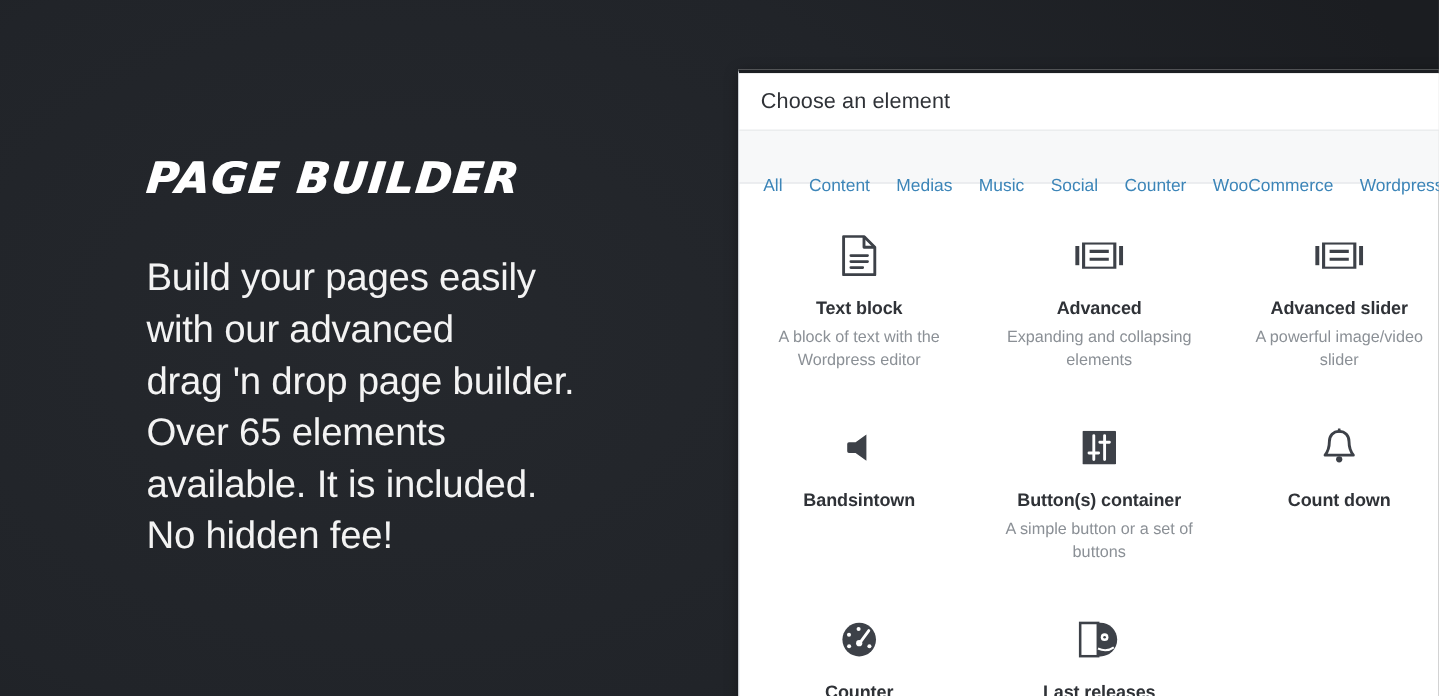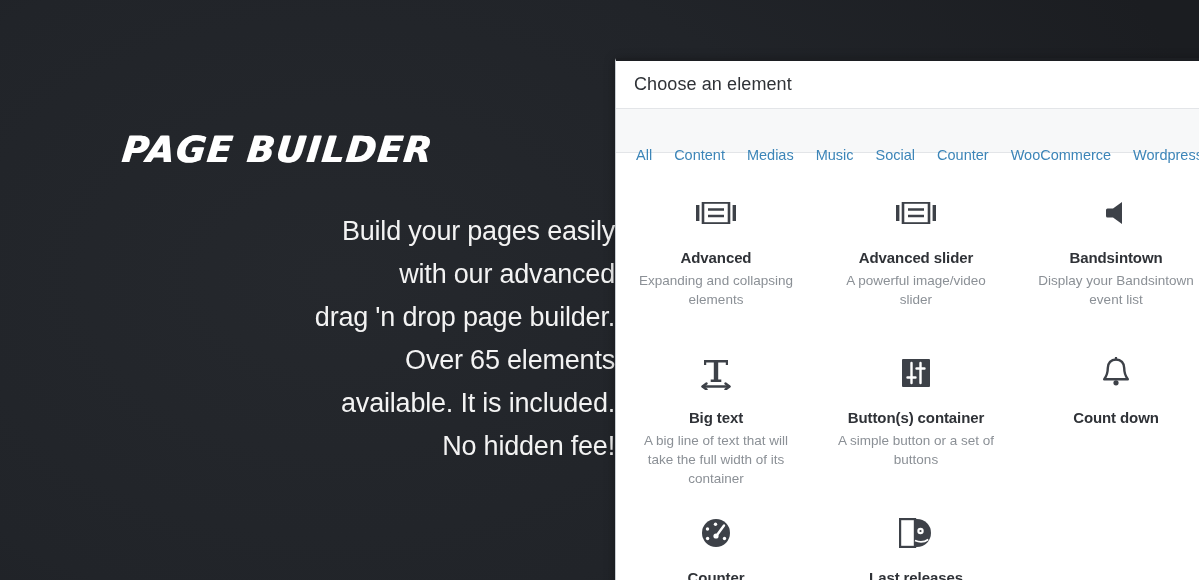--- a/index.html
+++ b/index.html
@@ -35,27 +35,26 @@
     letter-spacing: 1.5px;
     color: #ffffff;
     white-space: nowrap;
     transform: skewX(-6deg);
     text-shadow: 1px 0 0 #ffffff;
   }
 
   #promo-body {
     margin-top: 38px;
     font-family: "Liberation Sans", sans-serif;
-    font-size: 27px;
+    font-size: 32px;
     line-height: 43px;
     color: #f3f3f3;
     font-weight: 400;
     white-space: pre-line;
     letter-spacing: -0.2px;
-    text-align: right;
   }
 
   
   #element-picker-modal {
     position: absolute;
     left: 615px;
     top: 58px;
     width: 700px;           
     height: 560px;
     background: #ffffff;
@@ -169,20 +168,31 @@
       <a class="category-tab">Music</a>
       <a class="category-tab">Social</a>
       <a class="category-tab">Counter</a>
       <a class="category-tab">WooCommerce</a>
       <a class="category-tab">Wordpress Widgets</a>
     </nav>
 
   <div id="element-grid">
       <div class="element-card">
         <div class="element-icon">
+          <svg width="30" height="34" viewBox="0 0 30 34">
+            <path d="M2 1h17l9 9v23H2z" fill="none" stroke="currentColor" stroke-width="2.4" stroke-linejoin="round"></path>
+            <path d="M19 1v9h9" fill="none" stroke="currentColor" stroke-width="2.4" stroke-linejoin="round"></path>
+            <path d="M8 17h14M8 22h14M8 27h10" stroke="currentColor" stroke-width="2.2" stroke-linecap="round"></path>
+          </svg>
+        </div>
+        <div class="element-title">Text block</div>
+        <div class="element-desc">A block of text with the Wordpress editor</div>
+      </div>
+      <div class="element-card">
+        <div class="element-icon">
           <svg width="40" height="22" viewBox="0 0 40 22">
             <rect x="0" y="3" width="3.4" height="16" fill="currentColor"></rect>
             <rect x="36.6" y="3" width="3.4" height="16" fill="currentColor"></rect>
             <rect x="7" y="0.5" width="26" height="21" fill="none" stroke="currentColor" stroke-width="2.6"></rect>
             <path d="M12 7.5h16M12 14h16" stroke="currentColor" stroke-width="2.6" stroke-linecap="butt"></path>
           </svg>
         </div>
         <div class="element-title">Advanced</div>
         <div class="element-desc">Expanding and collapsing elements</div>
       </div>
@@ -198,32 +208,20 @@
         <div class="element-title">Advanced slider</div>
         <div class="element-desc">A powerful image/video slider</div>
       </div>
       <div class="element-card">
         <div class="element-icon">
           <svg width="28" height="28" viewBox="0 0 28 28">
             <path d="M20 3v22l-9-6.5H5.5A1.5 1.5 0 0 1 4 17V11a1.5 1.5 0 0 1 1.5-1.5H11z" fill="currentColor"></path>
           </svg>
         </div>
         <div class="element-title">Bandsintown</div>
-        <div class="element-desc">Display your Bandsintown event list</div>
-      </div>
-      <div class="element-card">
-        <div class="element-icon">
-          <svg width="34" height="34" viewBox="0 0 34 34">
-            <path d="M5 4h24v5h-2.2V6.4h-7.6v17.1h3.1V26h-10.6v-2.5h3.1V6.4H7.2V9H5z" fill="currentColor"></path>
-            <path d="M4 30.5h26" stroke="currentColor" stroke-width="2.6" stroke-linecap="round"></path>
-            <path d="M7.5 27.5l-4 3 4 3M26.5 27.5l4 3-4 3" fill="none" stroke="currentColor" stroke-width="2.4" stroke-linecap="round" stroke-linejoin="round"></path>
-          </svg>
-        </div>
-        <div class="element-title">Big text</div>
-        <div class="element-desc">A big line of text that will take the full width of its container</div>
       </div>
       <div class="element-card">
         <div class="element-icon">
           <svg width="28" height="28" viewBox="0 0 28 28">
             <rect x="0" y="0" width="28" height="28" rx="1" fill="currentColor"></rect>
             <path d="M9.5 4v20M18.5 4v20" stroke="#ffffff" stroke-width="2.4" stroke-linecap="round"></path>
             <path d="M5.5 18.5h8M14.5 9.5h8" stroke="#ffffff" stroke-width="2.4" stroke-linecap="round"></path>
           </svg>
         </div>
         <div class="element-title">Button(s) container</div>

